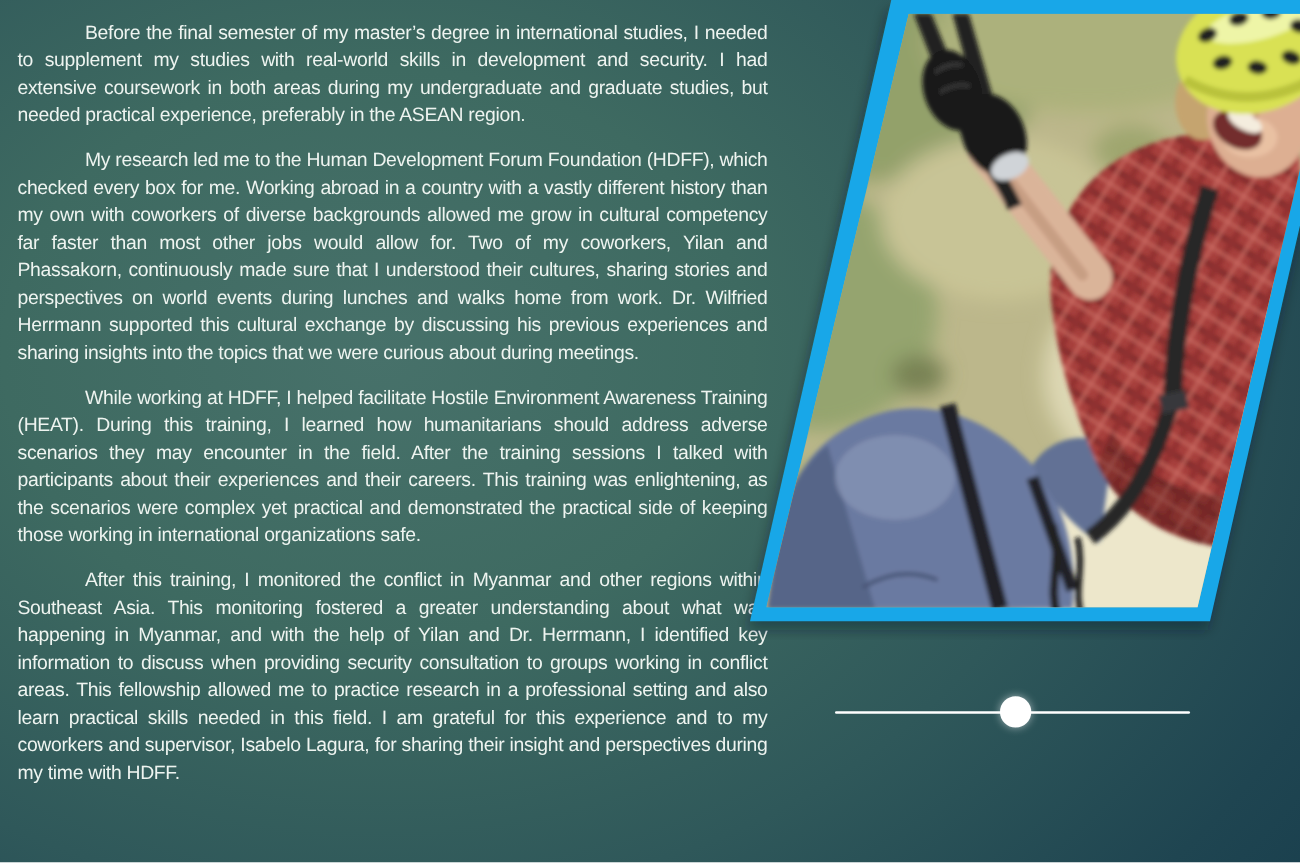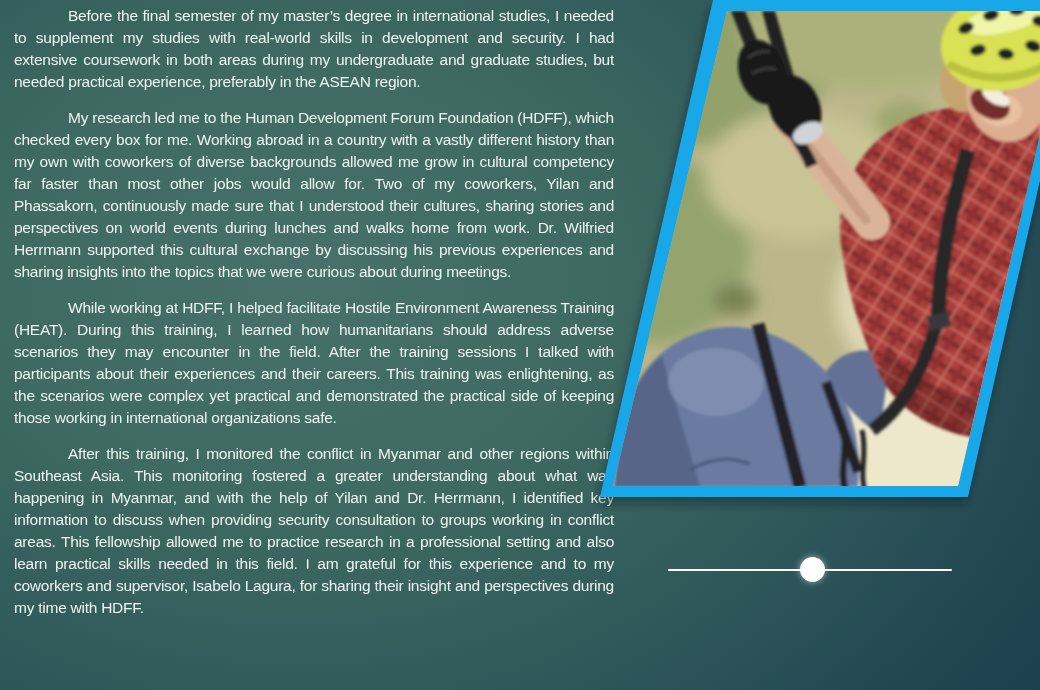--- a/index.html
+++ b/index.html
@@ -5,21 +5,21 @@
   html,body{margin:0;padding:0;}
   .slide{
     position:relative;width:1040px;height:690px;overflow:hidden;
     font-family:"Liberation Sans", sans-serif;
     background:
       radial-gradient(ellipse 1150px 880px at 29% 41%,
         var(--bg-center,#47716a) 0%, #3e6a61 26%, #2f585a 50%,
         #1f4551 72%, #163c4c 88%, var(--bg-edge,#123749) 100%);
   }
   .text-block{
-    position:absolute;left:14px;top:5px;width:600px;
+    position:absolute;left:14px;top:16px;width:600px;
     color:var(--text-color,#eef4f0);
     font-size:15.5px;line-height:22px;letter-spacing:-0.25px;
     text-align:justify;
   }
   .text-block p{margin:0 0 14px 0;text-indent:54px;}
   .photo-svg{position:absolute;left:0;top:0;}
   .slider-track{
     position:absolute;left:668px;top:569px;width:284px;height:2px;
     background:var(--slider-color,#ffffff);border-radius:1px;
   }

